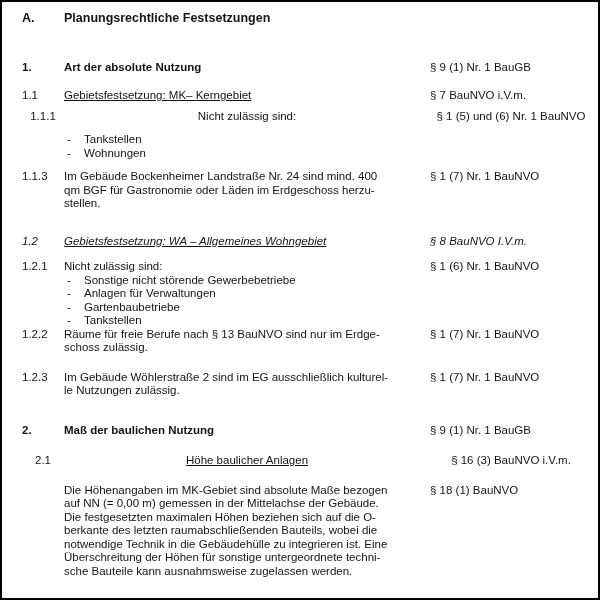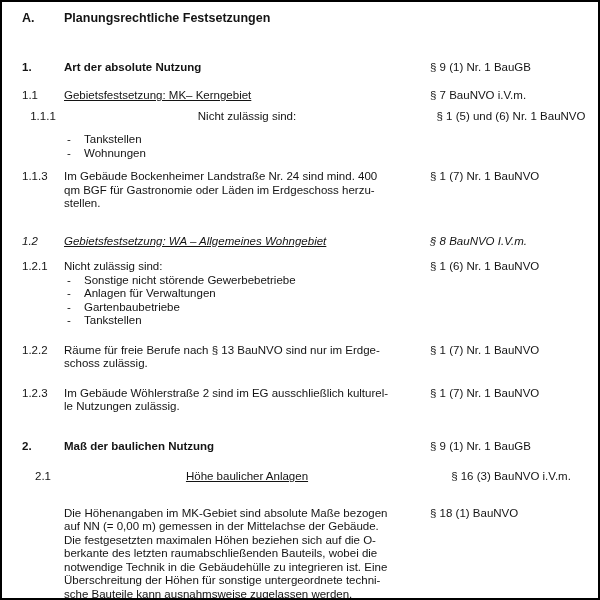--- a/index.html
+++ b/index.html
@@ -33,25 +33,25 @@
   .bullet .dash { display: inline-block; width: 17px; }
   
   .mt-s1     { margin-top: 35px; }
   .mt-s1_1   { margin-top: 15px; }
   .mt-s1_1_1 { margin-top: 7px; text-align: center; }
   .mt-bul1   { margin-top: 10px; }
   .mt-s1_1_3 { margin-top: 10px; }
   .mt-s1_2   { margin-top: 24px; font-style: italic; }
   .mt-s1_2_1 { margin-top: 12px; }
   .mt-bul2   { }
-  .mt-s1_2_2 { margin-top: 16px; }
+  .mt-s1_2_2 { margin-top: 0; }
   .mt-s1_2_3 { margin-top: 16px; }
   .mt-s2     { margin-top: 26px; }
   .mt-s2_1   { margin-top: 17px; text-align: center; }
-  .mt-para   { margin-top: 23px; }
+  .mt-para   { margin-top: 16px; }
 </style>
 </head>
 <body>
 
 <div class="page">
 
   <div class="row title-row">
     <div class="num">A.</div>
     <div class="body">Planungsrechtliche Festsetzungen</div>
     <div class="ref"></div>

